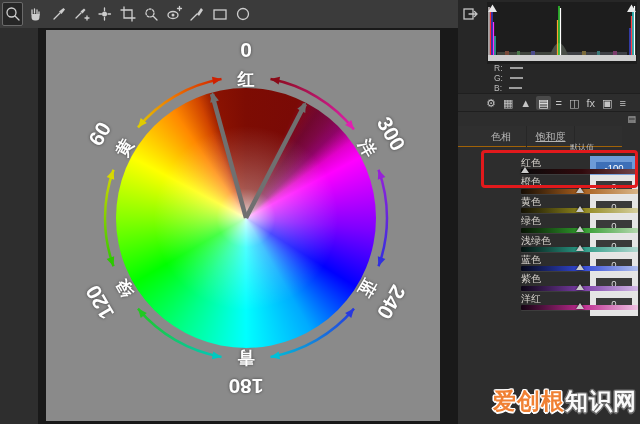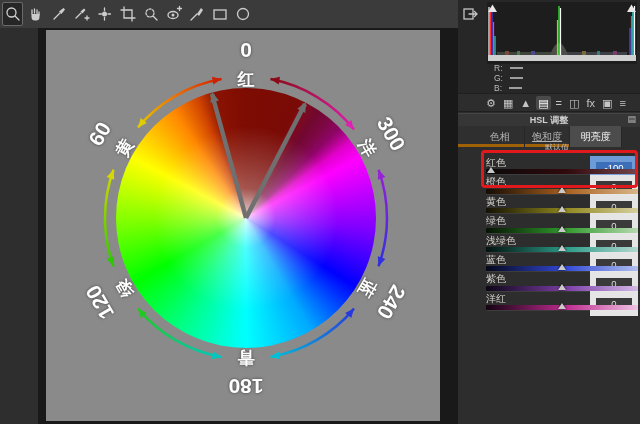--- a/index.html
+++ b/index.html
@@ -44,29 +44,29 @@
   .rgb-row{display:flex;align-items:center;gap:7px;height:8px;}
   .rgb-dash{display:inline-block;width:13px;height:2px;background:#9d9d9d;}
 
   .ptab-row{left:0;top:94px;width:182px;height:18px;background:#2d2d2d;border-bottom:1px solid #1f1f1f;display:flex;align-items:center;padding-left:26px;box-sizing:border-box;gap:3px;}
   .ptab{font-size:11px;line-height:14px;color:#c5c5c5;padding:0 2px;border-radius:2px;font-style:normal;}
   .ptab.active{background:#4a4a4a;color:#fff;}
 
   .panel-header{left:0;top:113px;width:182px;height:13px;background:#363636;border-top:1px solid #454545;color:#d0d0d0;font-size:9px;font-weight:bold;text-align:center;line-height:13px;}
   .panel-menu{right:4px;top:114px;font-size:9px;color:#bdbdbd;line-height:11px;}
 
-  .tabs-row{left:0;top:126px;width:164px;height:21px;background:#2f2f2f;border-bottom:3px solid #a16207;display:flex;padding-left:18px;box-sizing:border-box;}
+  .tabs-row{left:0;top:126px;width:164px;height:21px;background:#2f2f2f;border-bottom:1px solid #a16207;display:flex;padding-left:18px;box-sizing:border-box;}
   .tab{height:21px;line-height:21px;font-size:10px;color:#b5b5b5;text-align:center;border-right:1px solid #272727;}
   .tab.t0{width:50px;}.tab.t1{width:47px;text-decoration:underline;}.tab.t2{width:53px;}
   .tab.active{background:#4c4c4c;color:#fff;}
 
-  .default-link{left:62px;top:142px;width:74px;text-align:center;font-size:8px;color:#b8b8b8;text-decoration:underline;}
+  .default-link{left:62px;top:142px;width:74px;text-align:right;font-size:8px;color:#b8b8b8;text-decoration:underline;}
 
   .slider-list{left:28px;top:157px;width:152px;}
-  .sl-row{position:relative;height:19.4px;}
+  .sl-row{position:relative;height:19.4px;margin-left:35px;}
   .sl-label{position:absolute;left:0;top:0;font-size:10px;color:#d8d4ce;line-height:11px;}
   .sl-value{position:absolute;right:0;top:-1px;width:36px;height:12px;background:#3a3a3a;border:6px solid #e5e5e5;color:#ddd;font-size:9.5px;line-height:12px;text-align:center;}
   .sl-value.selected{background:#3d6fb8;border-color:#6d9bd8;color:#fff;}
   .sl-track{position:absolute;left:0;right:0;bottom:2px;height:5px;border-radius:1px;box-shadow:0 1px 0 rgba(255,255,255,.08);}
   .sl-thumb{position:absolute;bottom:1px;width:0;height:0;border-left:4px solid transparent;border-right:4px solid transparent;border-bottom:6px solid #c9c9c9;filter:drop-shadow(0 0 1px #000);}
 
   .highlight-rect{left:23px;top:150px;width:151px;height:32px;border:3px solid #e1191c;border-radius:4px;}
 
   .watermark{right:3px;top:386px;font-size:23px;font-weight:bold;white-space:nowrap;letter-spacing:1px;}
   .wm1{color:#f08033;text-shadow:-1.5px 0 #fff,1.5px 0 #fff,0 -1.5px #fff,0 1.5px #fff,-1px -1px #fff,1px -1px #fff,-1px 1px #fff,1px 1px #fff;}
@@ -292,27 +292,25 @@
       <span class="ptab">▦</span>
       <span class="ptab">▲</span>
       <span class="ptab active">▤</span>
       <span class="ptab">=</span>
       <span class="ptab">◫</span>
       <span class="ptab">fx</span>
       <span class="ptab">▣</span>
       <span class="ptab">≡</span>
     </div>
 
-  <div class="abs panel-header">HSL 调整</div>
   <div class="abs panel-menu">▤</div>
 
   <div class="abs tabs-row">
     <div class="tab t0">色相</div>
     <div class="tab t1">饱和度</div>
-    <div class="tab t2 active">明亮度</div>
   </div>
 
   <div class="abs default-link">默认值</div>
 
   <div class="abs slider-list">
   <div class="sl-row">
     <span class="sl-label">红色</span>
     <span class="sl-value selected">-100</span>
     <div class="sl-track" style="background: linear-gradient(to right, rgb(10, 10, 10), rgb(48, 9, 12) 52%, rgb(113, 69, 75));">
       <div class="sl-thumb" style="left: calc(3% - 4px);"></div>
@@ -371,13 +369,16 @@
     <span class="sl-label">洋红</span>
     <span class="sl-value">0</span>
     <div class="sl-track" style="background: linear-gradient(to right, rgb(20, 3, 18), rgb(189, 42, 142) 52%, rgb(238, 194, 226));">
       <div class="sl-thumb" style="left: calc(50% - 4px);"></div>
     </div>
   </div>
 </div>
 
   <div class="abs highlight-rect"></div>
 
+  <div class="abs watermark">
+    <span class="wm1">爱创根</span><span class="wm2">知识网</span>
+  </div>
 </div>
 
 </body></html>

